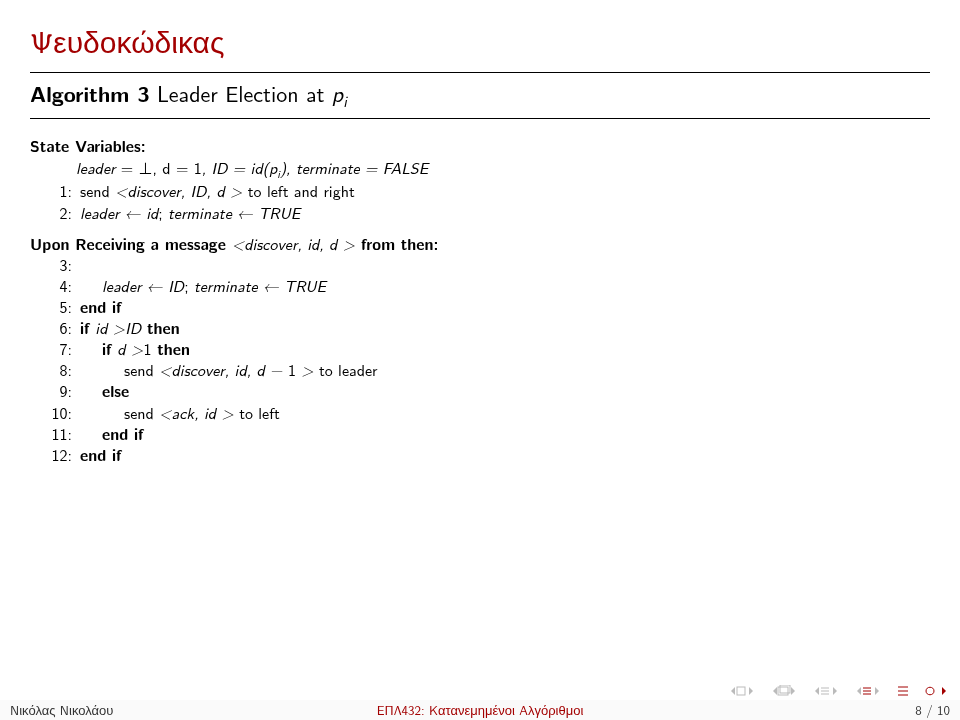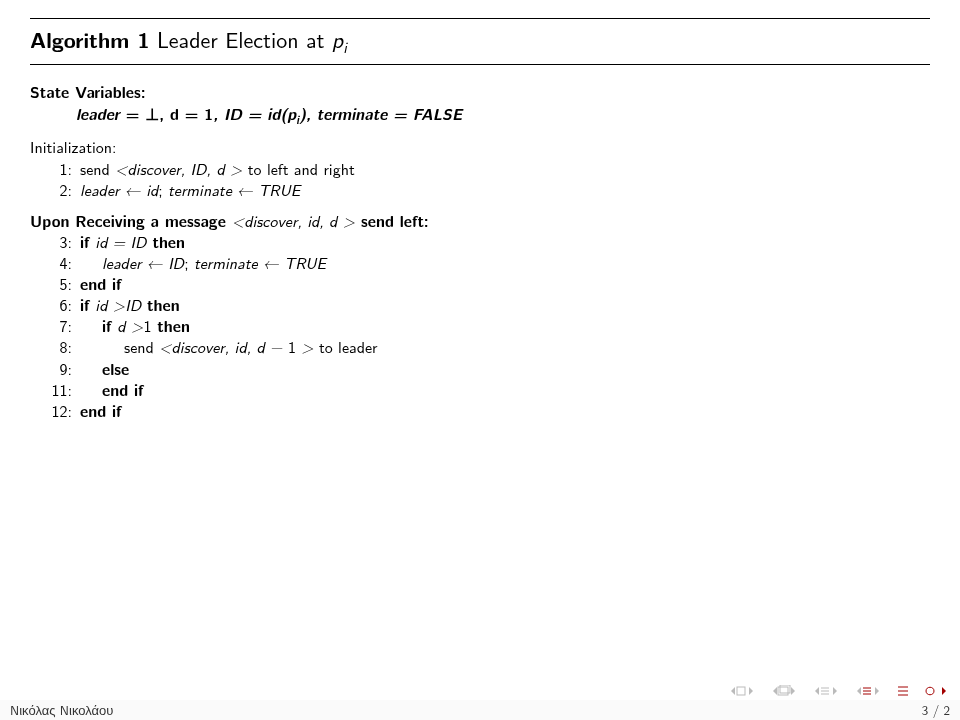--- a/index.html
+++ b/index.html
@@ -42,21 +42,21 @@
 .block-head { font-weight: 400; margin-top: 10px; }
 .block-head .bold { font-weight: 700; }
 .line { display: flex; }
 .ln {
   width: 42px;
   text-align: right;
   flex-shrink: 0;
   padding-right: 8px;
 }
 .code { white-space: pre; }
-.indent-top { padding-left: 46px; font-weight: bold; }
+.indent-top { padding-left: 46px; }
 .i1 { padding-left: 22px; display: inline-block; }
 .i2 { padding-left: 44px; display: inline-block; }
 .ital { font-style: italic; }
 .bold { font-weight: 700; }
 .sub { font-size: 0.7em; vertical-align: sub; }
 .footer {
   position: absolute;
   left: 0; right: 0; bottom: 0;
   height: 20px;
   background: #fafafa;
@@ -80,51 +80,50 @@
   display: flex;
   gap: 14px;
   align-items: center;
 }
 .nav-icons svg { display: block; }
 </style>
 </head>
 <body>
 
 <div class="slide">
+  <h1 class="title">Ψευδοκώδικας</h1>
 
   <hr class="rule">
   <div class="algo-caption">
-    <span class="bold">Algorithm 1</span><span> Leader Election at </span><span class="ital"><span>p</span><span class="sub">i</span></span>
+    <span class="bold">Algorithm 3</span><span> Leader Election at </span><span class="ital"><span>p</span><span class="sub">i</span></span>
   </div>
   <hr class="rule">
 
   <div class="algo-body">
 
     <div class="block-head"><span class="bold">State Variables:</span></div>
     <div class="indent-top">
       <span class="ital">leader</span><span> = ⊥, d = </span><span>1</span><span class="ital">, ID = id(p</span><span class="ital sub">i</span><span class="ital">), terminate = FALSE</span>
     </div>
 
-    <div class="block-head">Initialization:</div>
     <div class="line">
       <span class="ln">1:</span>
       <span class="code"><span>send </span><span class="ital">&lt;discover, ID, d &gt;</span><span> to left and right</span></span>
     </div>
 
     <div class="line">
       <span class="ln">2:</span>
       <span class="code"><span class="ital">leader ← id</span><span>; </span><span class="ital">terminate ← TRUE</span></span>
     </div>
 
     <div class="block-head">
-      <span class="bold">Upon Receiving a message </span><span class="ital">&lt;discover, id, d &gt;</span><span class="bold"> send left:</span>
+      <span class="bold">Upon Receiving a message </span><span class="ital">&lt;discover, id, d &gt;</span><span class="bold"> from then:</span>
     </div>
     <div class="line">
       <span class="ln">3:</span>
-      <span class="code"><span class="bold">if </span><span class="ital">id = ID</span><span class="bold"> then</span></span>
     </div>
     <div class="line">
       <span class="ln">4:</span>
       <span class="code"><span class="i1"><span class="ital">leader ← ID</span><span>; </span><span class="ital">terminate ← TRUE</span></span></span>
     </div>
     <div class="line">
       <span class="ln">5:</span>
       <span class="code bold">end if</span>
     </div>
     <div class="line">
@@ -135,20 +134,24 @@
       <span class="ln">7:</span>
       <span class="code"><span class="i1"><span class="bold">if </span><span class="ital">d &gt;</span><span>1</span><span class="bold"> then</span></span></span>
     </div>
     <div class="line">
       <span class="ln">8:</span>
       <span class="code"><span class="i2"><span>send </span><span class="ital">&lt;discover, id, d − </span><span>1</span><span class="ital"> &gt;</span><span> to leader</span></span></span>
     </div>
     <div class="line">
       <span class="ln">9:</span>
       <span class="code"><span class="i1 bold">else</span></span>
+    </div>
+    <div class="line">
+      <span class="ln">10:</span>
+      <span class="code"><span class="i2"><span>send </span><span class="ital">&lt;ack, id &gt;</span><span> to left</span></span></span>
     </div>
     <div class="line">
       <span class="ln">11:</span>
       <span class="code"><span class="i1 bold">end if</span></span>
     </div>
     <div class="line">
       <span class="ln">12:</span>
       <span class="code bold">end if</span>
     </div>
 
@@ -188,14 +191,15 @@
       <line x1="2" y1="10" x2="12" y2="10" stroke="#a30000"></line>
   </svg>
   <svg width="24" height="14">
     <path d="M2 7 C 2 2, 10 2, 10 7 C 10 12, 2 12, 2 7" fill="none" stroke="#a30000"></path>
       <polygon points="22,7 18,3 18,11" fill="#a30000"></polygon>
   </svg>
 </div>
 
 <div class="footer">
   <div class="footer-left">Νικόλας Νικολάου</div>
-  <div class="footer-right">3 / 2</div>
+  <div class="footer-center">ΕΠΛ432: Κατανεμημένοι Αλγόριθμοι</div>
+  <div class="footer-right">8 / 10</div>
 </div>
 
 </body></html>

